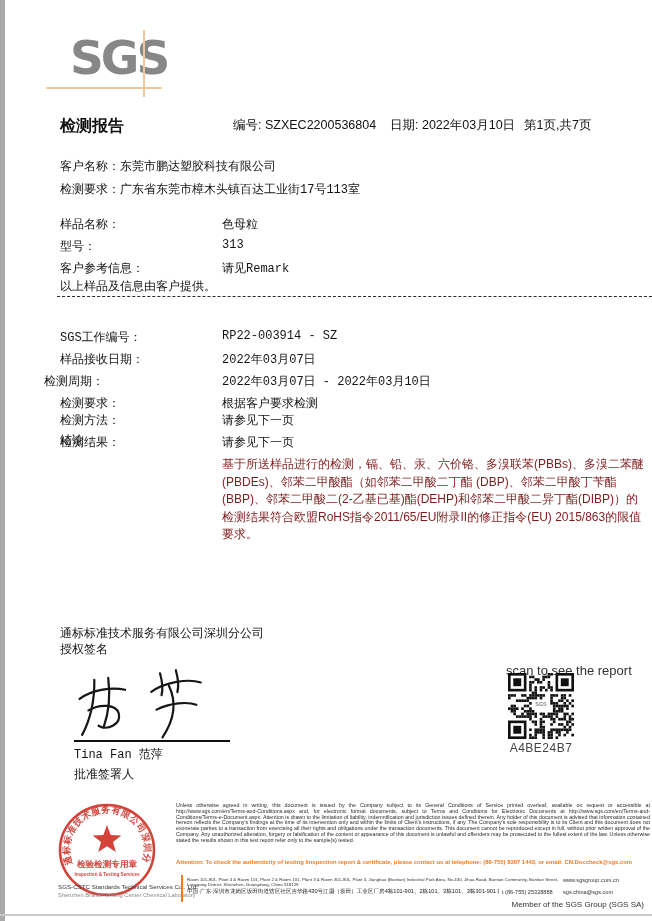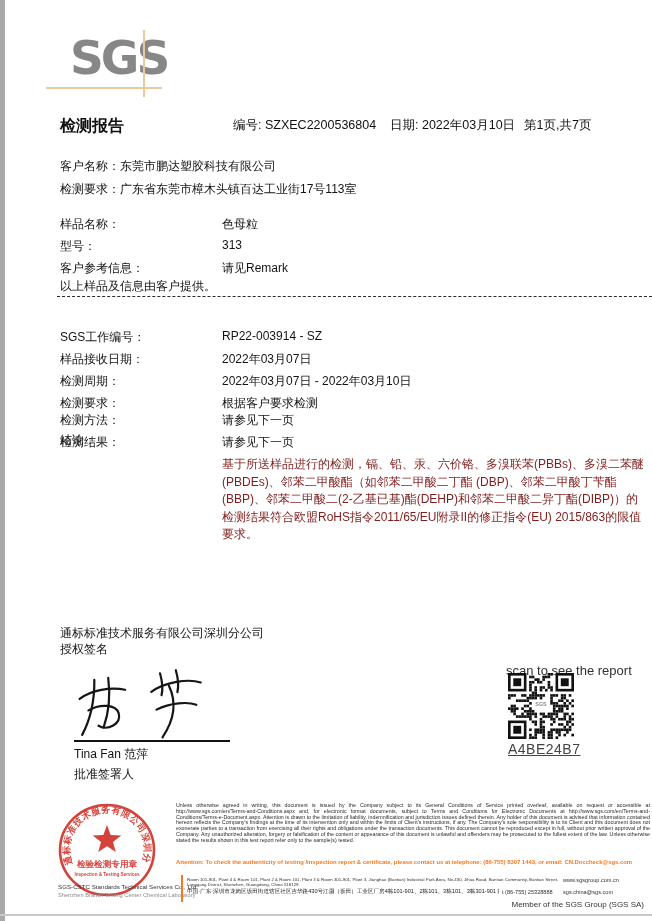--- a/index.html
+++ b/index.html
@@ -1,36 +1,36 @@
 <!DOCTYPE html>
 <html><head>
 <meta charset="utf-8">
 <style>
   html,body{margin:0;padding:0;}
   body{
     width:652px;height:921px;position:relative;overflow:hidden;
     background:#ffffff;color:#111;
     font-family:"Liberation Sans","DejaVu Sans",sans-serif;
   }
-  .t{position:absolute;font-size:12px;white-space:nowrap;color:#141414;}
+  .t{position:absolute;font-size:12px;white-space:nowrap;color:#141414;font-family:Liberation Mono, monospace;}
   .page-edge{position:absolute;left:0;top:0;width:5px;height:921px;background:#a9a9a9;}
   .sgs-logo{position:absolute;left:70px;top:30px;font-size:47px;font-weight:bold;color:#878787;
             letter-spacing:-3px;font-family:"DejaVu Sans","Liberation Sans",sans-serif;}
   .logo-hline{position:absolute;left:46px;top:87px;width:116px;height:2px;background:#edc89e;}
   .logo-vline{position:absolute;left:143px;top:30px;width:2px;height:67px;background:#edc89e;}
   .report-title{position:absolute;left:60px;top:116px;font-size:16px;font-weight:bold;white-space:nowrap;}
   .hdr{position:absolute;top:117px;font-size:12.5px;white-space:nowrap;}
   .divider{position:absolute;left:57px;top:296px;width:595px;height:0;border-top:1.6px dashed #2b2b2b;}
   .conclusion{position:absolute;left:222px;top:456px;width:424px;font-size:12px;line-height:17.6px;
               color:#7f1d1d;white-space:normal;}
   .sig-underline{position:absolute;left:74px;top:740px;width:156px;height:2px;background:#111;}
   .sig-svg{position:absolute;left:66px;top:662px;}
   .qr-caption{position:absolute;left:506px;top:663px;font-size:13px;color:#333;white-space:nowrap;}
   .qr-box{position:absolute;left:508px;top:673px;width:66px;height:66px;}
-  .qr-code-label{position:absolute;left:508px;top:741px;width:66px;text-align:center;font-size:14px;color:#444;letter-spacing:.5px;text-decoration:underline;}
+  .qr-code-label{position:absolute;left:508px;top:741px;width:66px;text-align:center;font-size:12px;color:#444;letter-spacing:.5px;}
   .stamp{position:absolute;left:56px;top:801px;width:102px;height:98px;opacity:.88;}
   .disclaimer{position:absolute;left:176px;top:803px;width:474px;font-size:5.3px;line-height:5.8px;
               color:#2a2a2a;text-align:justify;}
   .attention{position:absolute;left:176px;top:859px;width:474px;font-size:5.9px;line-height:6.6px;
              font-weight:bold;color:#f4791f;}
   .company-en{position:absolute;left:58px;top:883px;font-size:6.2px;color:#333;white-space:nowrap;}
   .lab-en{position:absolute;left:58px;top:892px;font-size:5.7px;color:#8a8a8a;white-space:nowrap;}
   .foot-vbar{position:absolute;left:181px;top:875px;width:2px;height:27px;background:#f4791f;}
   .addr-en{position:absolute;left:187px;top:878px;width:372px;font-size:4.4px;line-height:4.8px;color:#333;}
   .website{position:absolute;left:563px;top:877px;font-size:5.6px;color:#333;white-space:nowrap;}
@@ -66,21 +66,21 @@
 <div class="t" style="left:60px;top:260px">客户参考信息：</div>
 <div class="t" style="left:222px;top:260px">请见Remark</div>
 <div class="t" style="left:60px;top:278px">以上样品及信息由客户提供。</div>
 
 <div class="divider"></div>
 
 <div class="t" style="left:60px;top:329px">SGS工作编号：</div>
 <div class="t" style="left:222px;top:329px">RP22-003914 - SZ</div>
 <div class="t" style="left:60px;top:351px">样品接收日期：</div>
 <div class="t" style="left:222px;top:351px">2022年03月07日</div>
-<div class="t" style="left:60px;top:373px">检测周期：</div>
+<div class="t" style="left:44px;top:373px">检测周期：</div>
 <div class="t" style="left:222px;top:373px">2022年03月07日 - 2022年03月10日</div>
 <div class="t" style="left:60px;top:395px">检测要求：</div>
 <div class="t" style="left:222px;top:395px">根据客户要求检测</div>
 <div class="t" style="left:60px;top:412px">检测方法：</div>
 <div class="t" style="left:222px;top:412px">请参见下一页</div>
 <div class="t" style="left:60px;top:434px">检测结果：</div>
 <div class="t" style="left:222px;top:434px">请参见下一页</div>
 
 <div class="t" style="left:60px;top:432px">结论：</div>
 <div class="conclusion">基于所送样品进行的检测，镉、铅、汞、六价铬、多溴联苯(PBBs)、多溴二苯醚(PBDEs)、邻苯二甲酸酯（如邻苯二甲酸二丁酯 (DBP)、邻苯二甲酸丁苄酯(BBP)、邻苯二甲酸二(2-乙基已基)酯(DEHP)和邻苯二甲酸二异丁酯(DIBP)）的检测结果符合欧盟RoHS指令2011/65/EU附录II的修正指令(EU) 2015/863的限值要求。</div>

